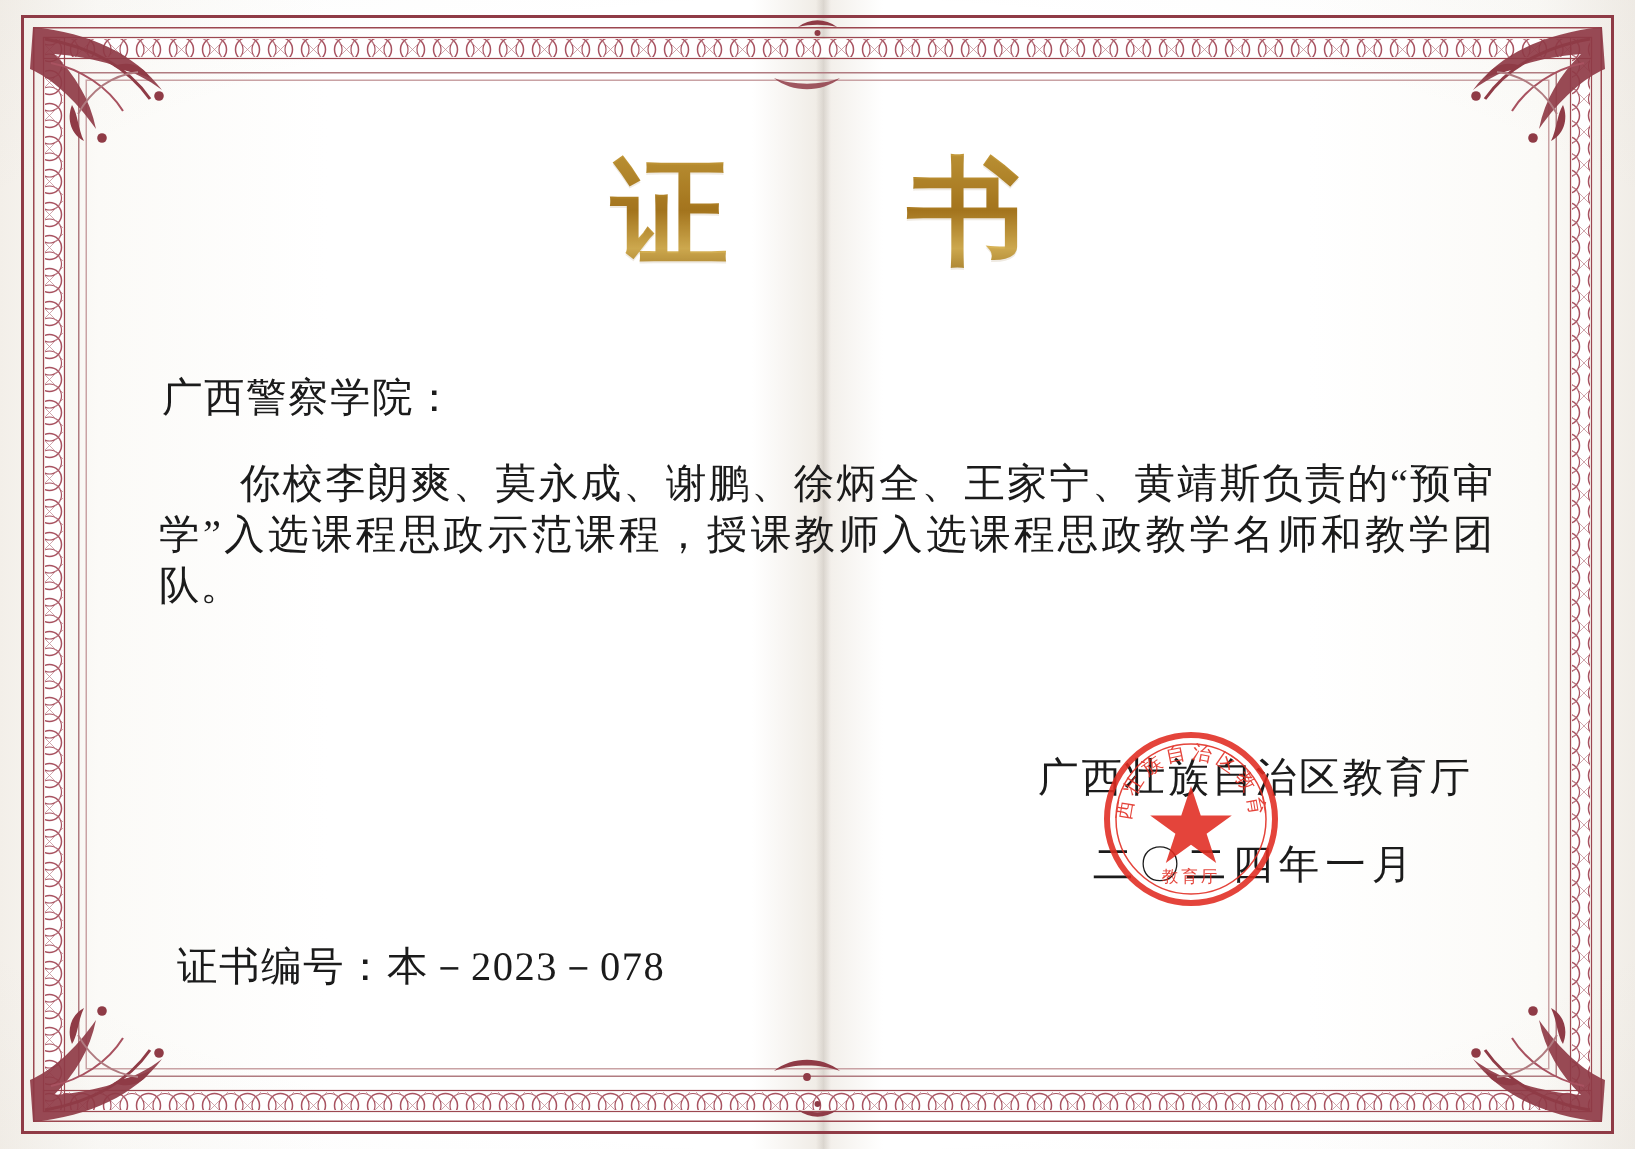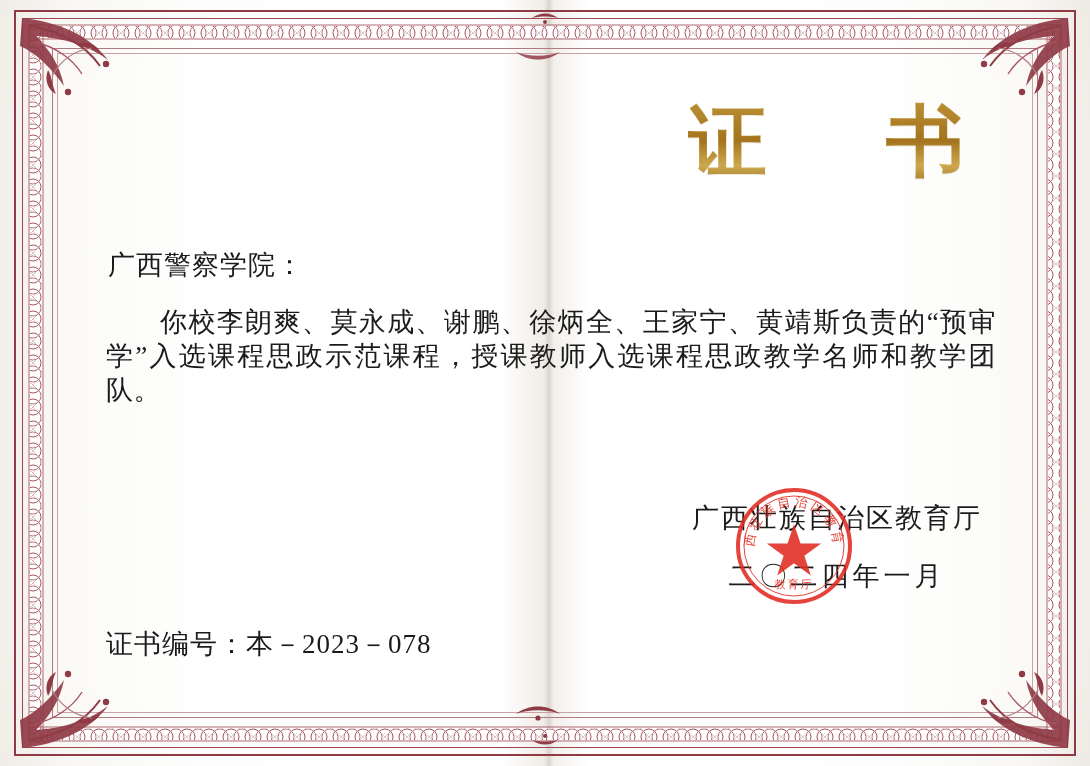--- a/index.html
+++ b/index.html
@@ -97,21 +97,21 @@
   
   .content {
     position: absolute;
     left: 80px;
     top: 70px;
     right: 80px;
     bottom: 70px;
   }
 
   .cert-title {
-    text-align: right;
+    text-align: center;
     margin-top: 20px;
     font-size: 78px;
     letter-spacing: 46px;
     text-indent: 46px;
     font-weight: 700;
     font-family: "DejaVu Serif", "Liberation Serif", serif;
     color: #b8912f;
     background: linear-gradient(180deg, #caa241 0%, #a9791f 48%, #d8b457 72%, #8e6516 100%);
     -webkit-background-clip: text;
     background-clip: text;
@@ -161,21 +161,21 @@
     position: absolute;
     right: 152px;
     top: 412px;
     width: 128px;
     height: 128px;
     pointer-events: none;
   }
 
   .cert-number {
     position: absolute;
-    left: 26px;
+    left: 38px;
     bottom: 34px;
     font-size: 27px;
     color: #1b1b1b;
     letter-spacing: 1px;
   }
 </style>
 </head>
 <body>
 
 <div id="certificate">

